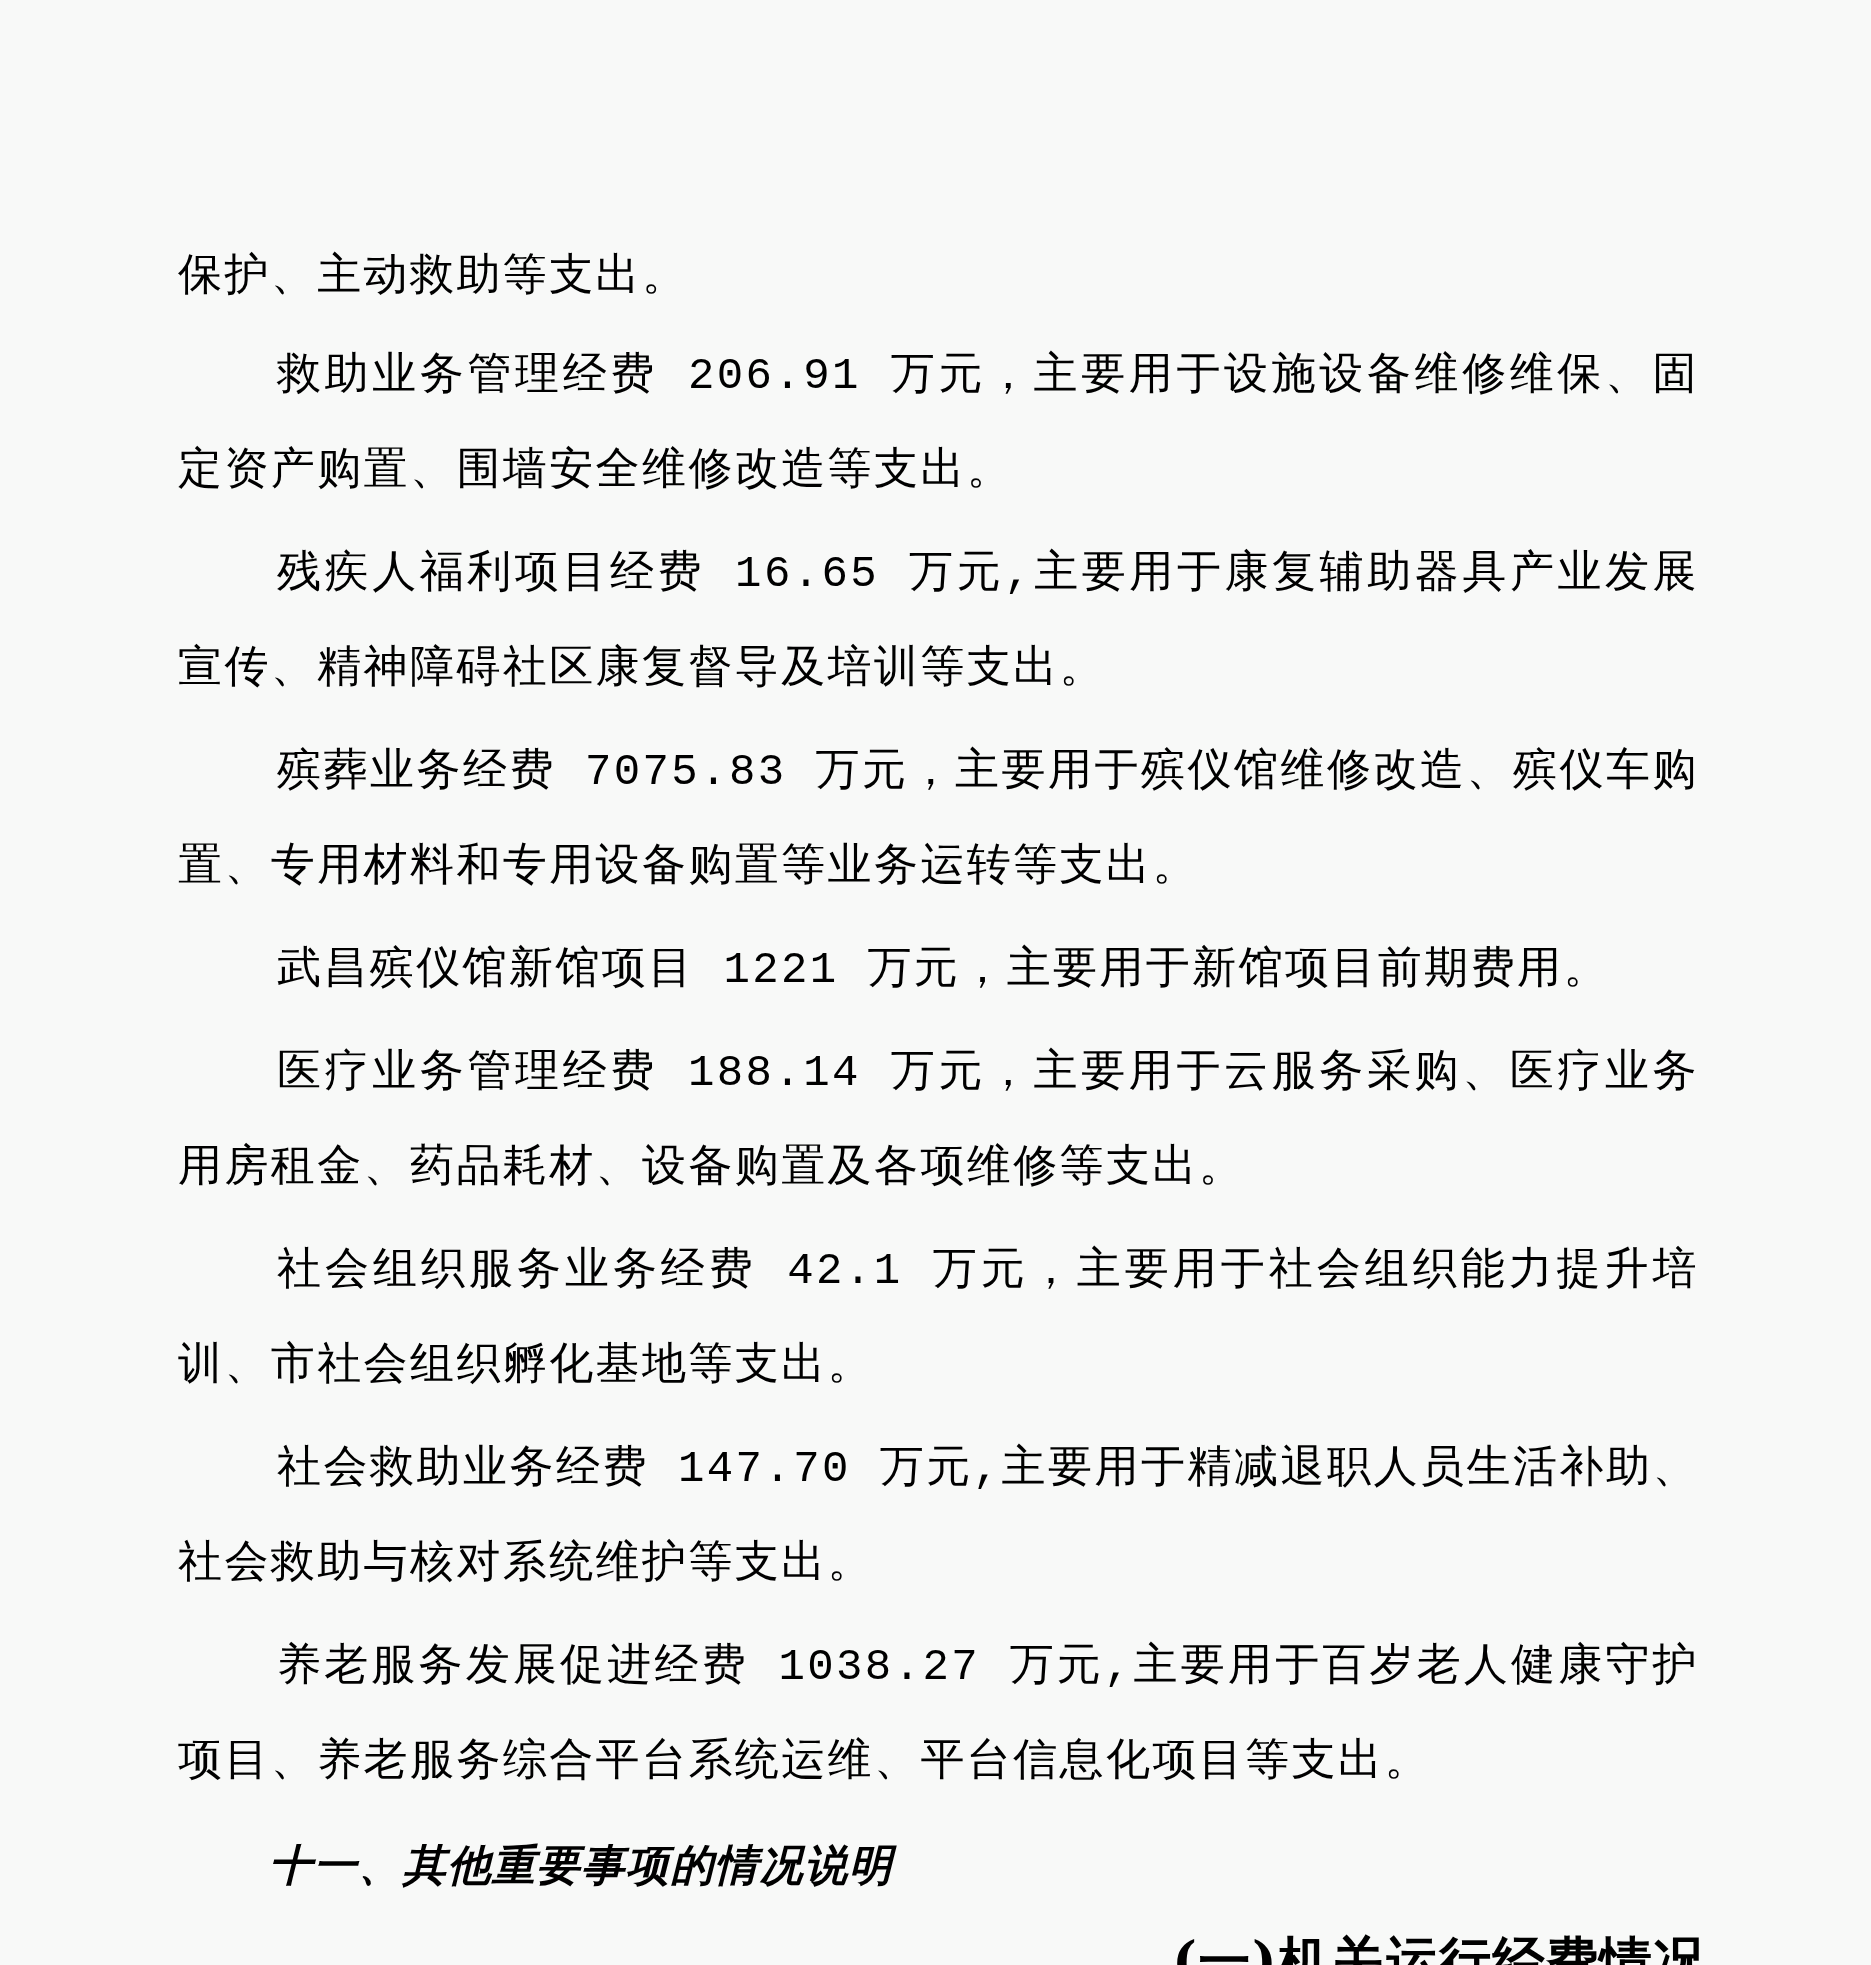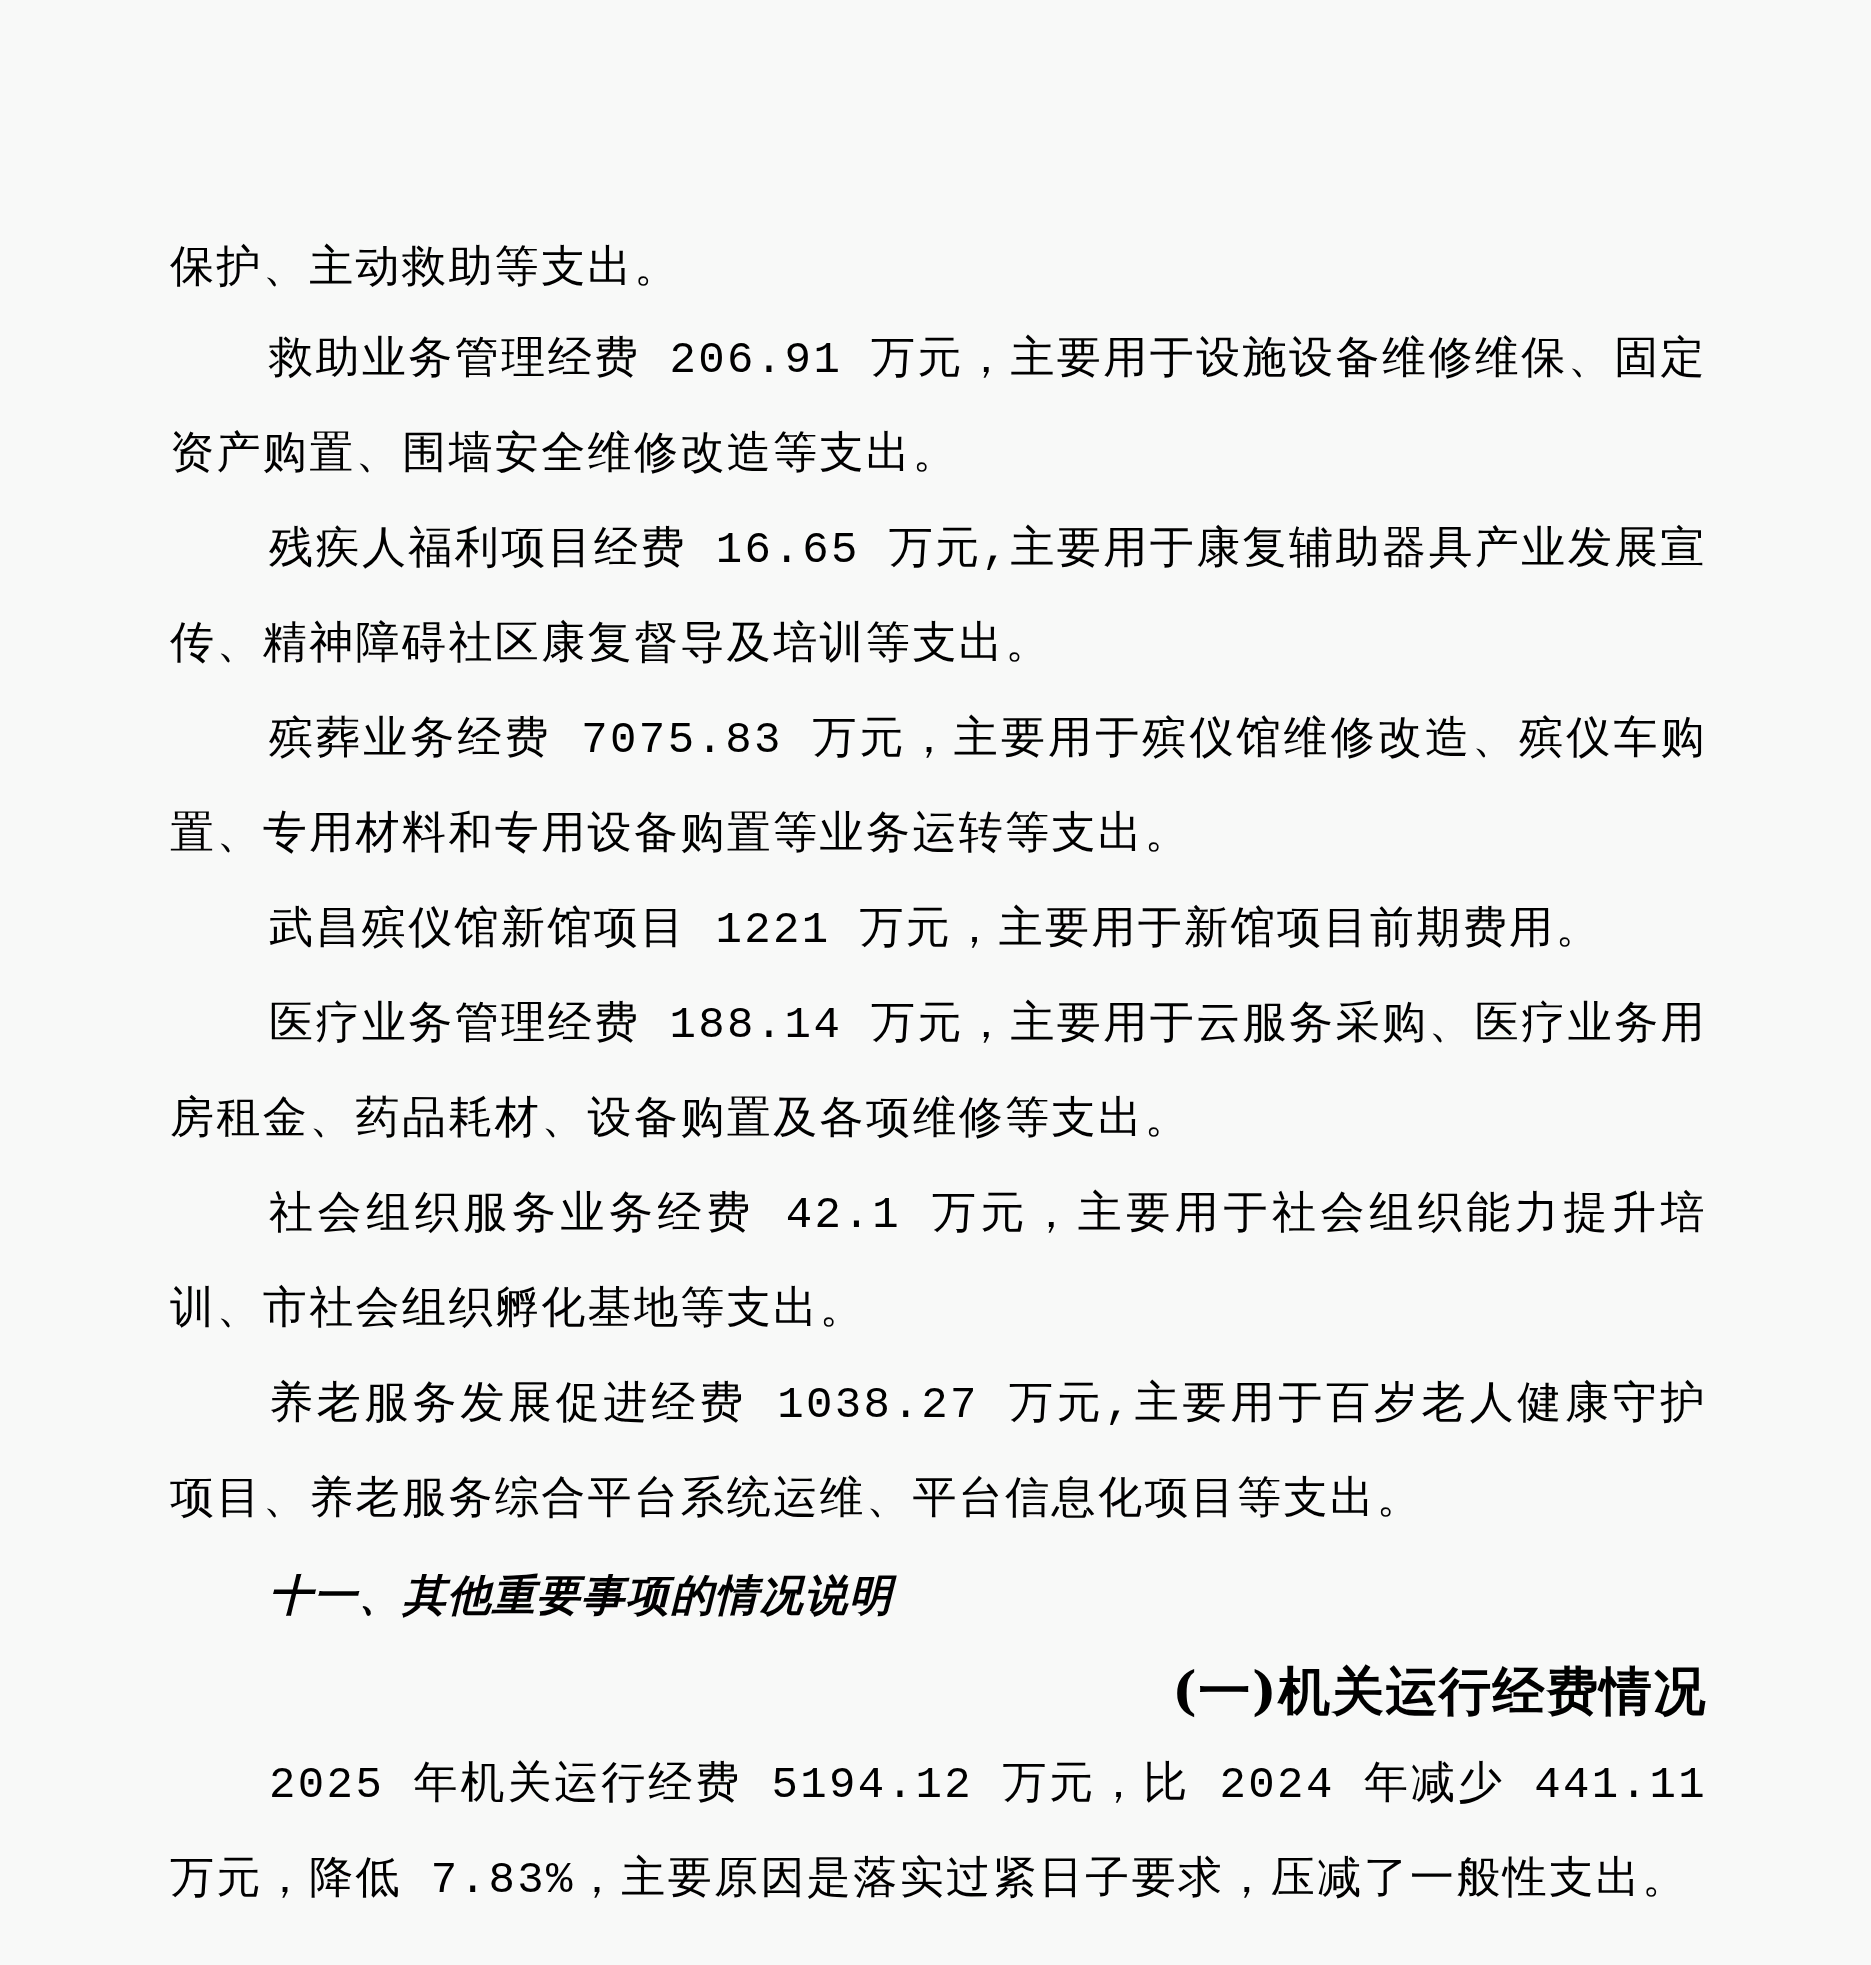--- a/index.html
+++ b/index.html
@@ -16,21 +16,21 @@
       position: absolute;
       left: 170px;
       top: 218px;
       width: 1537px;
     }
     .para {
       font-size: 44px;
       line-height: 95px;
       text-align: justify;
       text-align-last: left;
-      margin: 0;
+      margin: 8px;
       letter-spacing: 2.4px;
     }
     .indent { text-indent: 99px; font-family: Liberation Mono, monospace; }
     .heading-1 {
       font-family: "DejaVu Sans", "Liberation Sans", sans-serif;
       font-weight: bold;
       font-size: 43px;
       line-height: 95px;
       margin: 0;
       padding-left: 99px;
@@ -50,20 +50,21 @@
 <body>
 
 <div class="page-body">
   <p class="para">保护、主动救助等支出。</p>
   <p class="para indent">救助业务管理经费 206.91 万元，主要用于设施设备维修维保、固定资产购置、围墙安全维修改造等支出。</p>
   <p class="para indent">残疾人福利项目经费 16.65 万元,主要用于康复辅助器具产业发展宣传、精神障碍社区康复督导及培训等支出。</p>
   <p class="para indent">殡葬业务经费 7075.83 万元，主要用于殡仪馆维修改造、殡仪车购置、专用材料和专用设备购置等业务运转等支出。</p>
   <p class="para indent">武昌殡仪馆新馆项目 1221 万元，主要用于新馆项目前期费用。</p>
   <p class="para indent">医疗业务管理经费 188.14 万元，主要用于云服务采购、医疗业务用房租金、药品耗材、设备购置及各项维修等支出。</p>
   <p class="para indent">社会组织服务业务经费 42.1 万元，主要用于社会组织能力提升培训、市社会组织孵化基地等支出。</p>
+  <p class="para indent">社会救助业务经费 147.70 万元,主要用于精减退职人员生活补助、社会救助与核对系统维护等支出。</p>
   <p class="para indent">养老服务发展促进经费 1038.27 万元,主要用于百岁老人健康守护项目、养老服务综合平台系统运维、平台信息化项目等支出。</p>
 
   <h2 class="heading-1">十一、其他重要事项的情况说明</h2>
 
   <h3 class="heading-2">(一)机关运行经费情况</h3>
   <p class="para indent">2025 年机关运行经费 5194.12 万元，比 2024 年减少 441.11 万元，降低 7.83%，主要原因是落实过紧日子要求，压减了一般性支出。</p>
 
 </div>
 
 

